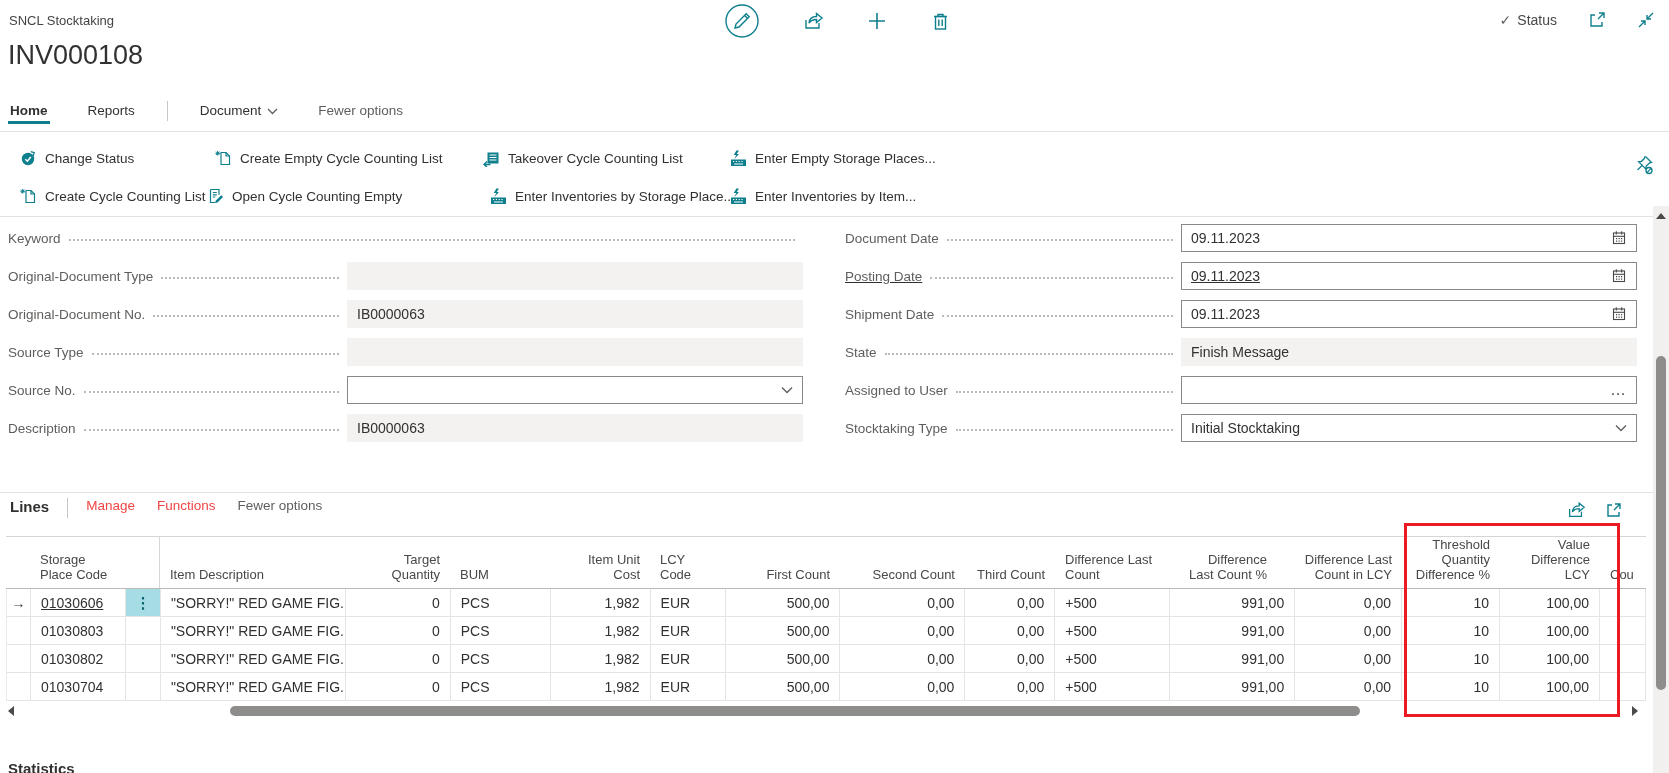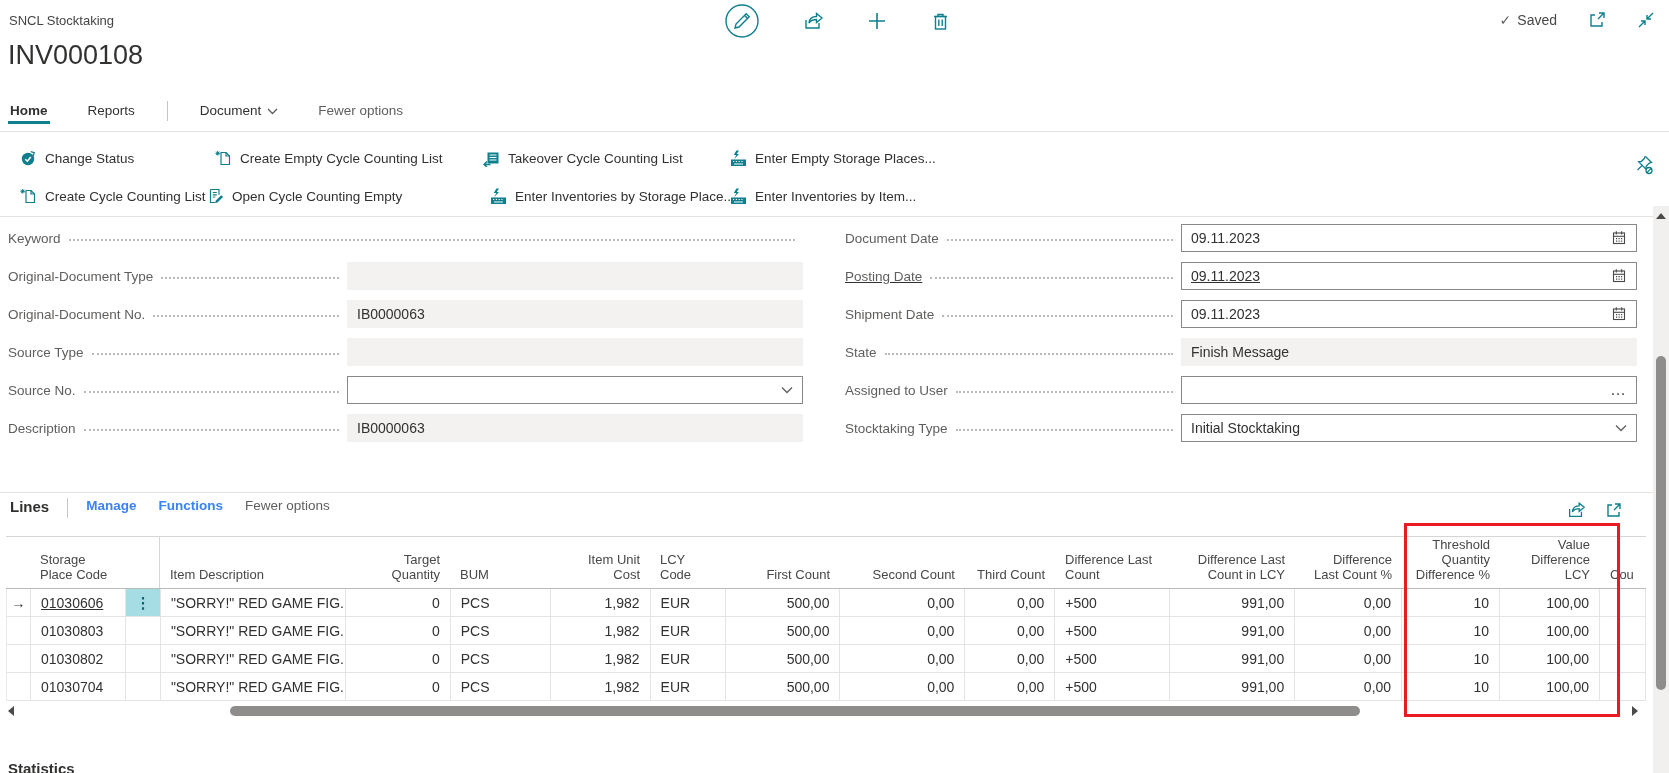--- a/index.html
+++ b/index.html
@@ -44,21 +44,21 @@
   .field.disabled{background:#f3f2f1;border:1px solid #f3f2f1;}
   .fval{white-space:nowrap;overflow:hidden;}
   .adorn{margin-left:auto;display:flex;align-items:center;color:#605e5c;}
   .adorn svg{display:block;}
   .ellipsis{font-size:16px;letter-spacing:1px;color:#494847;line-height:10px;}
 
   
   .lines-toolbar{position:absolute;left:10px;top:498px;display:flex;height:30px;}
   .lines-title{font-size:15px;font-weight:700;color:#323130;}
   .lt-sep{width:1px;height:20px;background:#c8c6c4;margin:0 18px;}
-  .lt-item{font-size:13.5px;font-weight:700;color:#3b82f6;margin-right:22px;}
+  .lt-item{font-size:13.5px;font-weight:400;color:#ef4444;margin-right:22px;}
   .lt-item.muted{font-weight:400;color:#605e5c;}
   .lines-icons{position:absolute;left:1566px;top:500px;display:flex;gap:18px;}
 
   
   .grid{position:absolute;left:6px;top:536px;width:1640px;border-top:1px solid #d8d6d4;}
   .ghrow{display:flex;height:52px;border-bottom:1px solid #bdbbb9;box-sizing:border-box;}
   .gh{box-sizing:border-box;display:flex;align-items:flex-end;padding:3px 10px 6px;font-size:13px;
       color:#494847;line-height:15px;overflow:hidden;}
   .gh.r{justify-content:flex-end;text-align:right;}
   .gh.vline{border-right:1px solid #d8d6d4;}
@@ -119,21 +119,21 @@
           <path d="M8 5.5v-2h5v2"></path>
         <rect x="5.5" y="5.5" width="10" height="12.5"></rect>
         <path d="M8.8 8.5v6.5M12.2 8.5v6.5"></path>
       </svg>
     </button>
   </div>
 
   <div class="right-cluster">
     <span class="saved">
       <span class="check">✓</span>
-      <span>Saved</span>
+      <span>Status</span>
     </span>
     <button class="icon-btn">
       <svg width="20" height="20" viewBox="0 0 20 20" fill="none" stroke="#0e7f8d" stroke-width="1.4">
         <path d="M8 5H4v11h11v-4"></path>
         <path d="M11 9l6-6M12 3h5v5"></path>
       </svg>
     </button>
     <button class="icon-btn">
       <svg width="18" height="18" viewBox="0 0 18 18" fill="none" stroke="#0e7f8d" stroke-width="1.4">
         <path d="M16 2l-6 6M10 4v4h4"></path>
@@ -425,25 +425,25 @@
         </div>
         <div class="gh r" style="width: 125px;">
           <span>Second Count</span>
         </div>
         <div class="gh r" style="width: 90px;">
           <span>Third Count</span>
         </div>
         <div class="gh" style="width: 115px;">
           <span>Difference Last Count</span>
         </div>
+        <div class="gh r" style="width: 107px;">
+          <span>Difference Last Count %</span>
+        </div>
         <div class="gh r" style="width: 125px;">
           <span>Difference Last Count in LCY</span>
-        </div>
-        <div class="gh r" style="width: 107px;">
-          <span>Difference Last Count %</span>
         </div>
         <div class="gh r" style="width: 98px;">
           <span>Threshold Quantity Difference %</span>
         </div>
         <div class="gh r" style="width: 100px;">
           <span>Threshold Value Difference LCY</span>
         </div>
         <div class="gh" style="width: 46px;">
           <span>Cou</span>
         </div>

